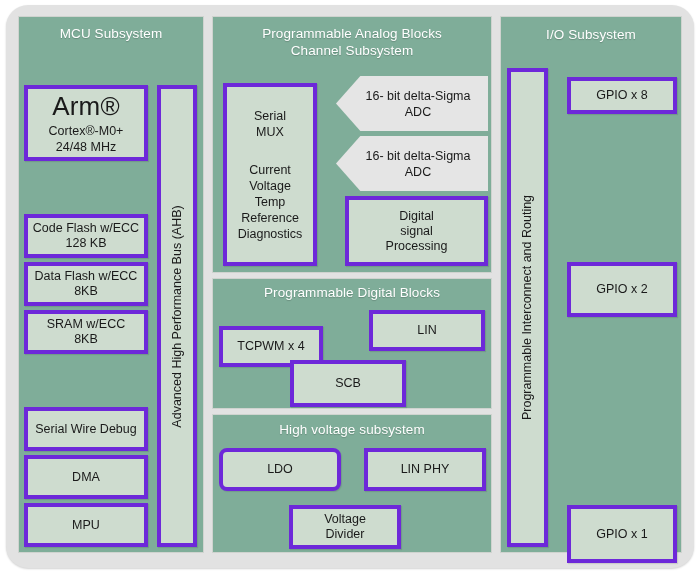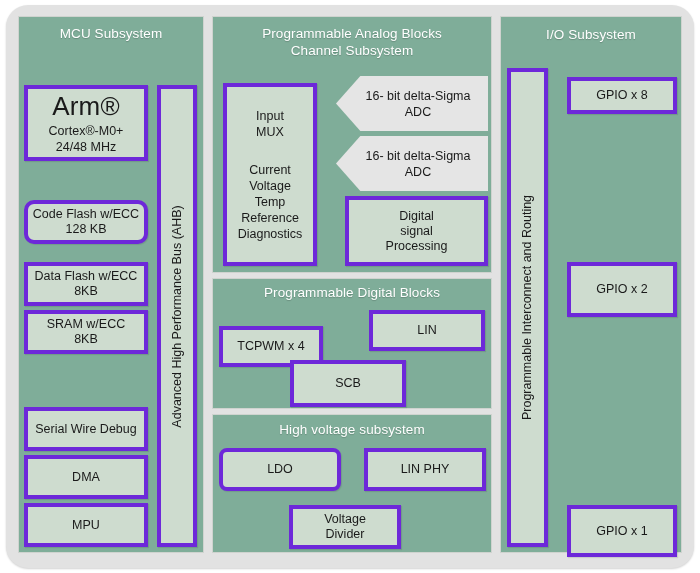--- a/index.html
+++ b/index.html
@@ -128,21 +128,21 @@
   <div class="panel" style="left:18px; top:16px; width:186px; height:537px;">
   </div>
   <div class="panel-title" style="left:18px; top:25px; width:186px;">MCU Subsystem</div>
 
   <div class="block arm-core" style="left:24px; top:85px; width:124px; height:76px;">
     <span class="arm-name">Arm®</span>
     <span class="arm-sub multi">Cortex®-M0+
 24/48 MHz</span>
   </div>
 
-  <div class="block" style="left:24px; top:200px; width:124px; height:44px;border-radius:10px;">
+  <div class="block" style="left:24px; top:214px; width:124px; height:44px;">
     <span class="lbl multi">Code Flash w/ECC
 128 KB</span>
   </div>
   <div class="block" style="left:24px; top:262px; width:124px; height:44px;">
     <span class="lbl multi">Data Flash w/ECC
 8KB</span>
   </div>
   <div class="block" style="left:24px; top:310px; width:124px; height:44px;">
     <span class="lbl multi">SRAM w/ECC
 8KB</span>
@@ -160,21 +160,21 @@
   <div class="block vertical" style="left:157px; top:85px; width:40px; height:462px;">
     <span class="lbl">Advanced High Performance Bus (AHB)</span>
   </div>
 
   <div class="panel" style="left:212px; top:16px; width:280px; height:257px;">
   </div>
   <div class="panel-title multi" style="left:212px; top:25px; width:280px;">Programmable Analog Blocks
 Channel Subsystem</div>
 
   <div class="block mux-block" style="left:223px; top:83px; width:94px; height:183px;">
-    <span class="mux-top multi">Input
+    <span class="mux-top multi">Serial
 MUX</span>
     <span class="mux-bottom multi">Current Voltage
 Temp
 Reference
 Diagnostics</span>
   </div>
 
   <div class="chevron" style="left:336px; top:76px; width:152px; height:55px;">
     <span class="lbl multi">16- bit delta-Sigma
 ADC</span>
@@ -226,17 +226,17 @@
   <div class="block vertical" style="left:507px; top:68px; width:41px; height:479px;">
     <span class="lbl">Programmable Interconnect and Routing</span>
   </div>
 
   <div class="block" style="left:567px; top:77px; width:110px; height:37px;">
     <span class="lbl">GPIO x 8</span>
   </div>
   <div class="block" style="left:567px; top:262px; width:110px; height:55px;">
     <span class="lbl">GPIO x 2</span>
   </div>
-  <div class="block" style="left:567px; top:505px; width:110px; height:52px;">
+  <div class="block" style="left:567px; top:505px; width:110px; height:58px;">
     <span class="lbl">GPIO x 1</span>
   </div>
 
 </div>
 
 </body></html>

